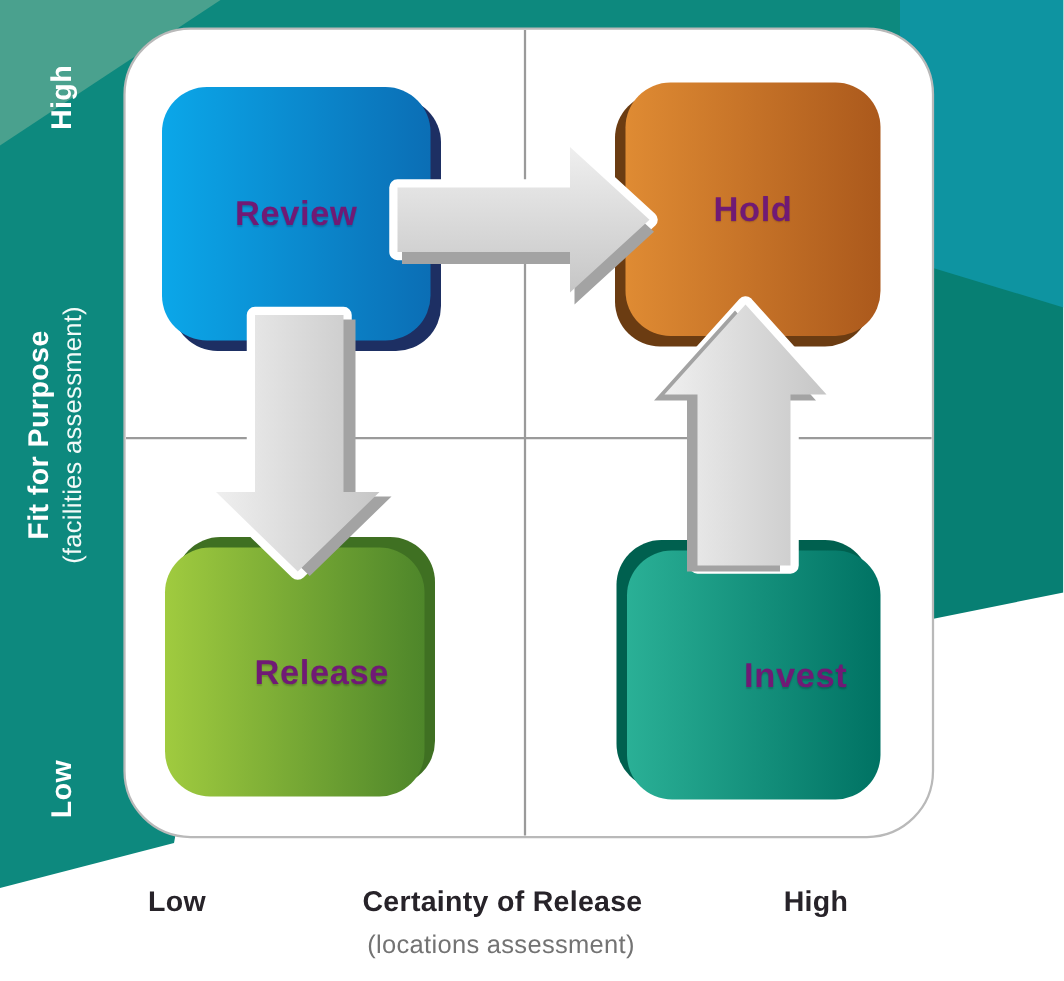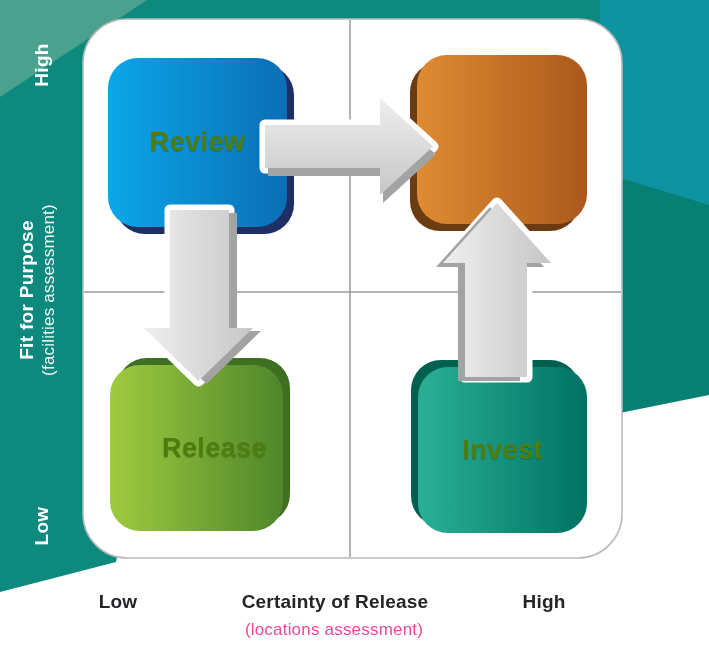--- a/index.html
+++ b/index.html
@@ -6,26 +6,26 @@
   .canvas{
     position:relative;
     width:709px;height:654px;
     background:#ffffff;
     overflow:hidden;
     font-family:"Liberation Sans","DejaVu Sans",sans-serif;
   }
   .canvas svg{position:absolute;left:0;top:0;}
   .label{position:absolute;display:flex;align-items:center;justify-content:center;}
   .quad-label{
-    color:#4d7c0f;font-weight:bold;font-size:27px;letter-spacing:.4px;
+    color:#701a75;font-weight:bold;font-size:23px;letter-spacing:.4px;
     text-shadow:0 1px 1px rgba(0,0,0,.18);
   }
   .axis-white{color:#ffffff;font-weight:bold;font-size:19px;letter-spacing:.3px;}
   .axis-dark{color:#272329;font-weight:bold;font-size:19px;letter-spacing:.2px;}
-  .axis-sub{color:#ec4899;font-weight:normal;font-size:17px;letter-spacing:.2px;}
+  .axis-sub{color:#737373;font-weight:normal;font-size:17px;letter-spacing:.2px;}
   .vrot{transform:rotate(-90deg);}
   .vtitle{line-height:1.25;text-align:center;white-space:nowrap;}
   .vtitle .t1{color:#ffffff;font-weight:bold;font-size:19px;letter-spacing:.3px;}
   .vtitle .t2{color:#f2faf8;font-weight:normal;font-size:17px;letter-spacing:.2px;}
 </style>
 </head>
 <body>
 
 <div class="canvas">
 
@@ -91,22 +91,23 @@
     </g>
 
     <g>
       <polygon points="465,377 465,263 443,263 497,203 551,263 527,263 527,377" stroke-width="11" stroke-linejoin="round" fill="#ffffff" stroke="#ffffff"></polygon>
       <polygon points="465,377 465,263 443,263 497,203 551,263 527,263 527,377" transform="translate(-7,4)" fill="#a3a3a3"></polygon>
       <polygon points="465,377 465,263 443,263 497,203 551,263 527,263 527,377" fill="url(#gradArrowH)"></polygon>
     </g>
   </svg>
 
   <div class="label quad-label" style="left:108px;top:58px;width:179px;height:169px;">Review</div>
+  <div class="label quad-label" style="left:417px;top:55px;width:170px;height:169px;">Hold</div>
   <div class="label quad-label" style="left:110px;top:365px;width:209px;height:166px;">Release</div>
-  <div class="label quad-label" style="left:418px;top:367px;width:169px;height:166px;">Invest</div>
+  <div class="label quad-label" style="left:418px;top:367px;width:169px;height:166px;padding-left:28px;">Invest</div>
 
   <div class="label axis-white vrot" style="left:-18px;top:52px;width:120px;height:26px;">High</div>
   <div class="label vrot" style="left:-93px;top:266px;width:260px;height:48px;">
     <div class="vtitle">
       <div class="t1">Fit for Purpose</div>
       <div class="t2">(facilities assessment)</div>
     </div>
   </div>
   <div class="label axis-white vrot" style="left:-18px;top:513px;width:120px;height:26px;">Low</div>
 

